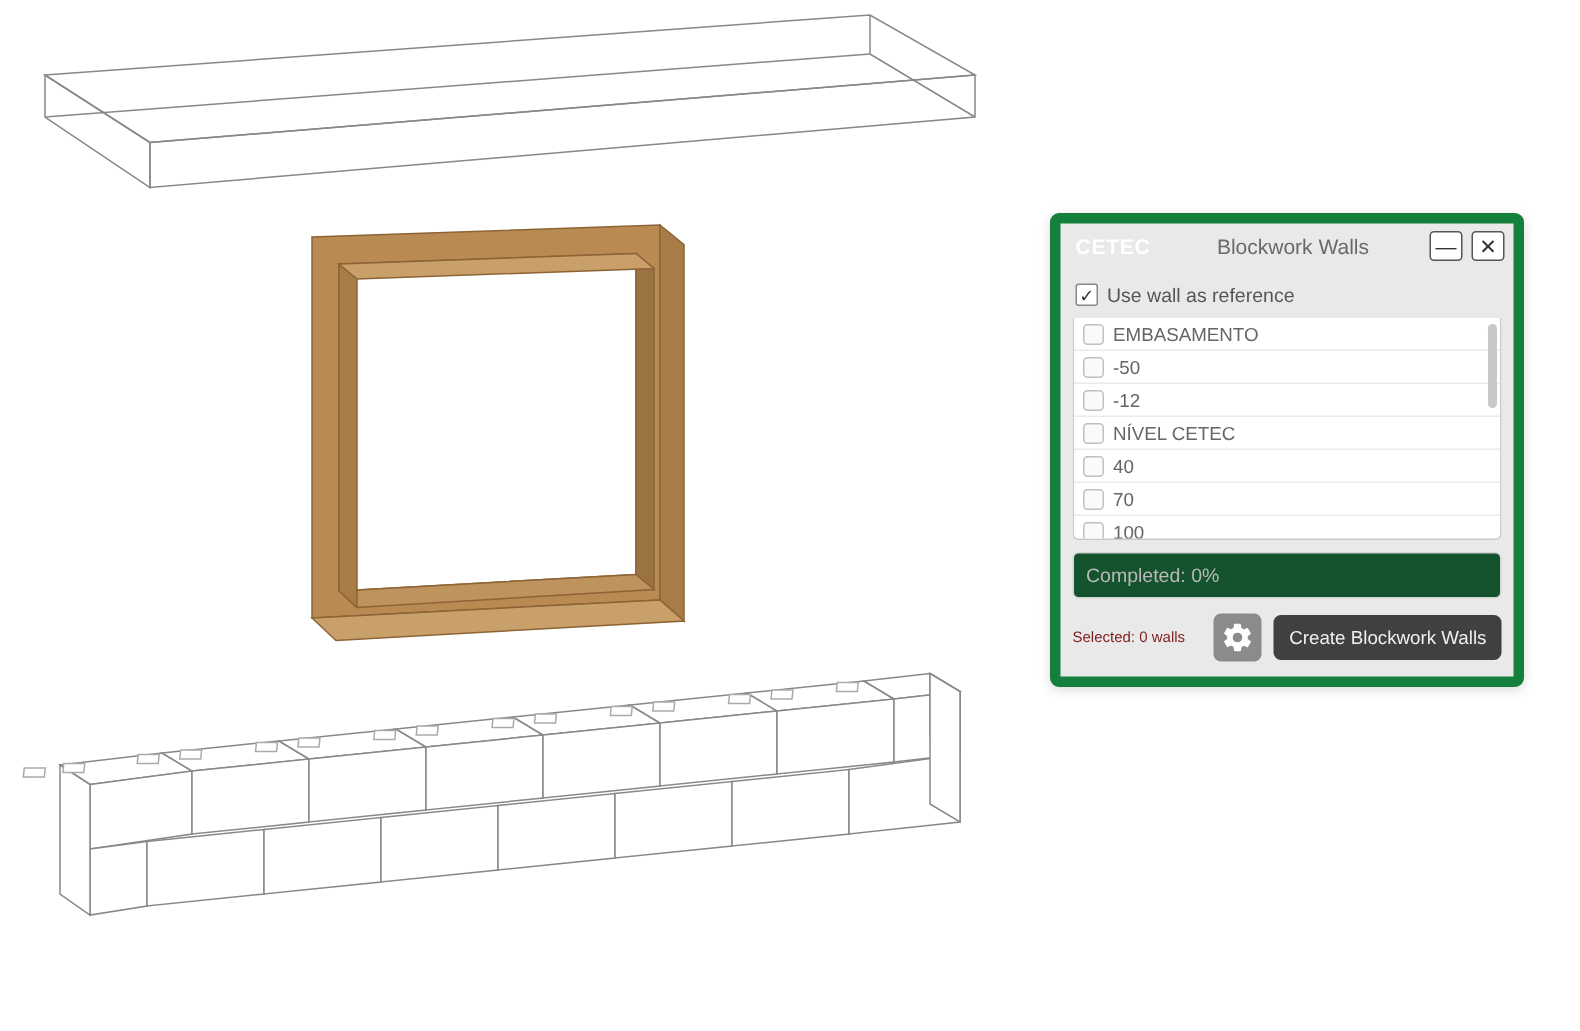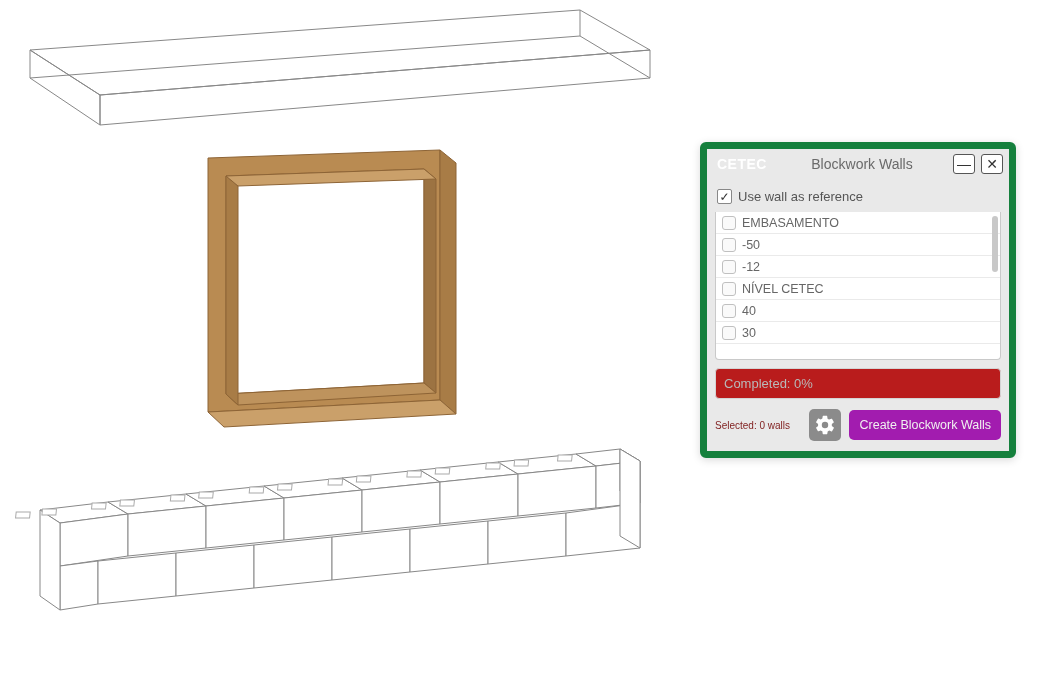--- a/index.html
+++ b/index.html
@@ -52,29 +52,29 @@
   .scroll-thumb {
     position: absolute; right: 2px; top: 4px; width: 6px; height: 56px;
     background: #c8c8c8; border-radius: 3px;
   }
   .list { overflow: hidden; }
   .row { display: flex; align-items: center; gap: 6px; padding: 1px 6px; height: 22px; border-bottom: 1px solid #eaeaea; color: #666; }
   .row .chk { width: 14px; height: 14px; border: 1px solid #c0c0c0; border-radius: 3px; background: #fafafa; }
   .row .lbl { font-size: 12.5px; }
 
   .progress-box {
-    margin-top: 8px; background: #b91c1c; border: 1px solid #d4d4d4; border-radius: 4px;
+    margin-top: 8px; background: #14532d; border: 1px solid #d4d4d4; border-radius: 4px;
     padding: 7px 8px; color: #b9b9b9; font-size: 13px;
   }
   .footer { display: flex; align-items: center; gap: 8px; margin-top: 10px; }
   .selected { flex: 1; color: #7f1d1d; font-size: 10px; }
   .gear-btn { width: 32px; height: 32px; background: #8b8b8b; border-radius: 5px; display: flex; align-items: center; justify-content: center; cursor: pointer; }
   .gear-btn svg { width: 22px; height: 22px; }
   .create-btn {
-    background: #a21caf; color: #f0f0f0; border-radius: 5px; padding: 8px 10px; font-size: 12.5px; cursor: pointer;
+    background: #404040; color: #f0f0f0; border-radius: 5px; padding: 8px 10px; font-size: 12.5px; cursor: pointer;
   }
 </style>
 </head>
 <body>
 
 <div class="viewport">
 
   <svg class="scene" width="720" height="680" viewBox="0 0 720 680">
 
     <g stroke="#888" stroke-width="1" fill="none">
@@ -195,21 +195,25 @@
           <div class="row">
               <span class="chk"></span>
               <span class="lbl">NÍVEL CETEC</span>
             </div>
           <div class="row">
               <span class="chk"></span>
               <span class="lbl">40</span>
             </div>
           <div class="row">
               <span class="chk"></span>
-              <span class="lbl">30</span>
+              <span class="lbl">70</span>
+            </div>
+          <div class="row">
+              <span class="chk"></span>
+              <span class="lbl">100</span>
             </div>
         </div>
         <div class="scroll-thumb"></div>
       </div>
 
       <div class="progress-box">Completed: 0%</div>
 
       <div class="footer">
         <span class="selected">Selected: 0 walls</span>
         <span class="gear-btn">

